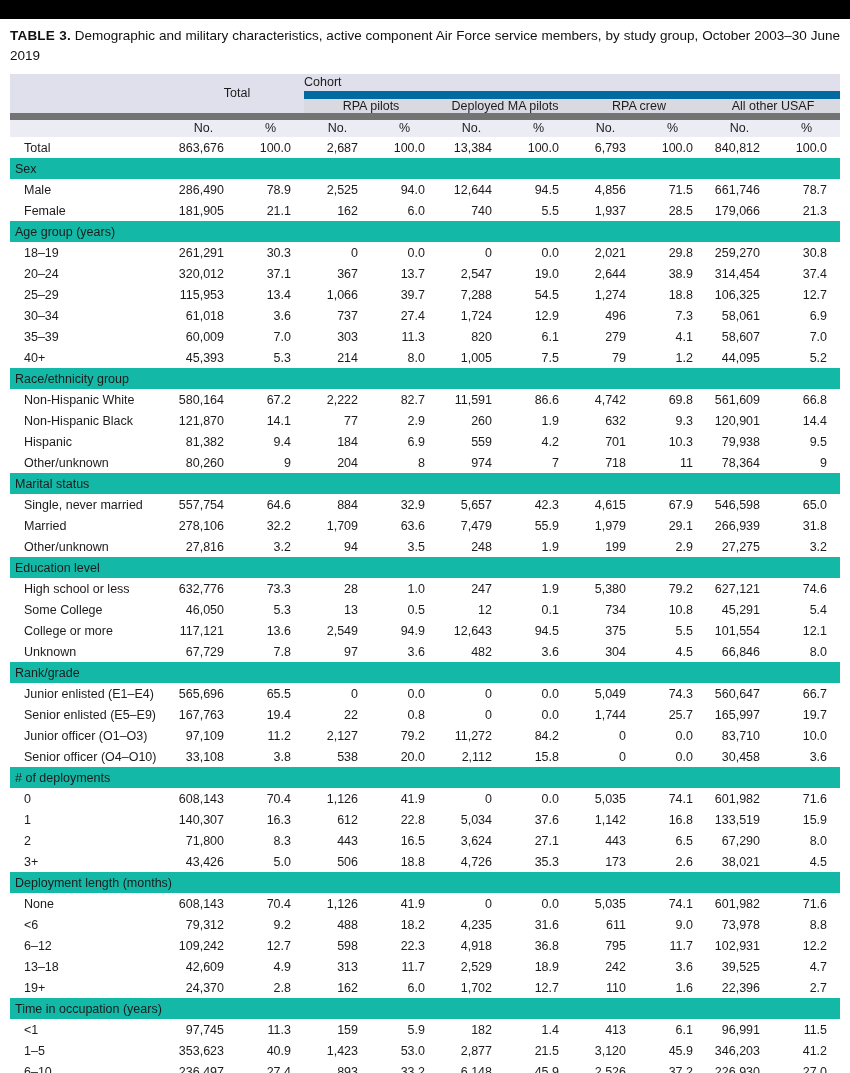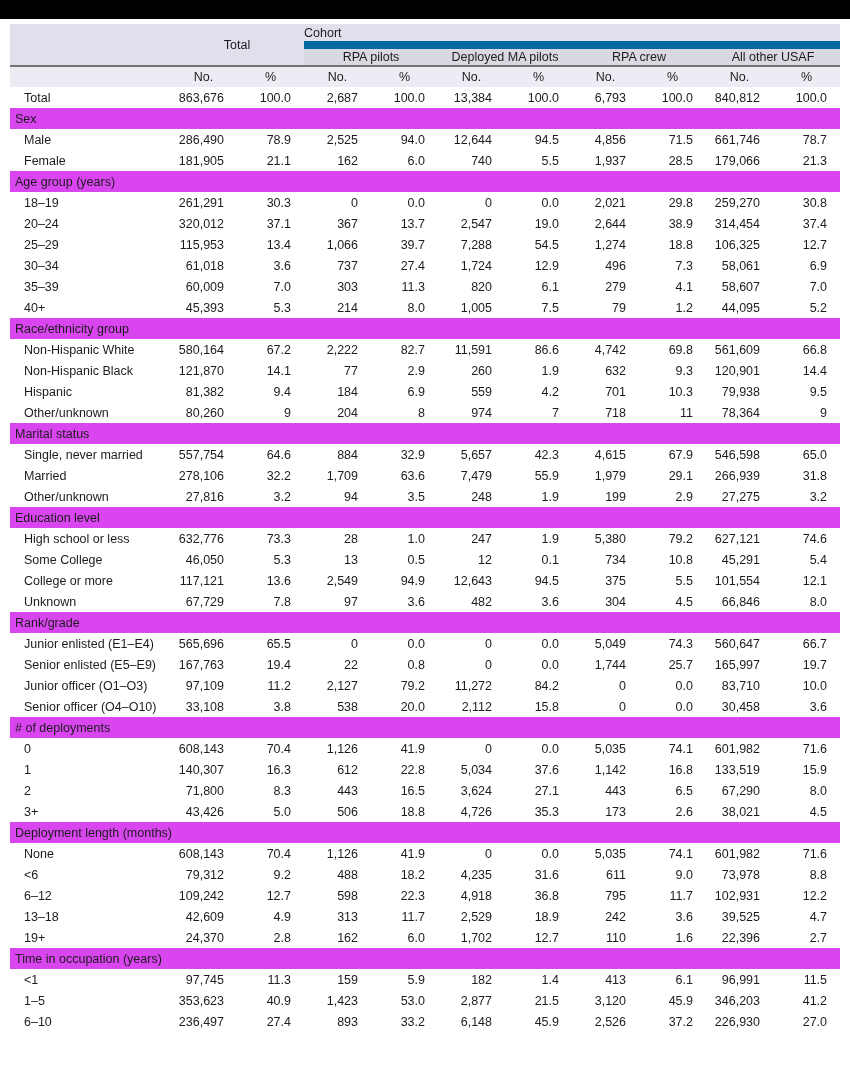--- a/index.html
+++ b/index.html
@@ -36,33 +36,36 @@
     vertical-align: middle;
     white-space: nowrap;
     overflow: hidden;
   }
   
   .hdr-lav  { background: #dfe0ec; text-align: left; height: 20px; }
   .hdr-total { background: #dfe0ec; text-align: center; }
   .hdr-grp  { background: #d9dae1; text-align: center; height: 21px;
               border-top: 8px solid #0369a1; }
   .hdr-sub td { background: #ecedf4; text-align: center; height: 20px;
-              border-top: 2px solid #737373; }
+              border-top: 7px solid #737373; }
   
   td.label   { text-align: left; padding-left: 14px; }
   td.num     { text-align: right; padding-right: 13px; }
-  td.section { background: #d946ef; text-align: left; padding-left: 5px; }
+  td.section { background: #14b8a6; text-align: left; padding-left: 5px; }
 </style>
 </head>
 <body>
 
 <div class="bar-top"></div>
 
 <div class="content">
 
+  <div class="title">
+    <span class="t-bold">TABLE 3.</span><span> Demographic and military characteristics, active component Air Force service members, by study group, October 2003–30 June 2019</span>
+  </div>
 
   <table class="demo">
     <colgroup>
       <col style="width:160px">
       <col style="width:67px">
         <col style="width:67px">
       <col style="width:67px">
         <col style="width:67px">
       <col style="width:67px">
         <col style="width:67px">

